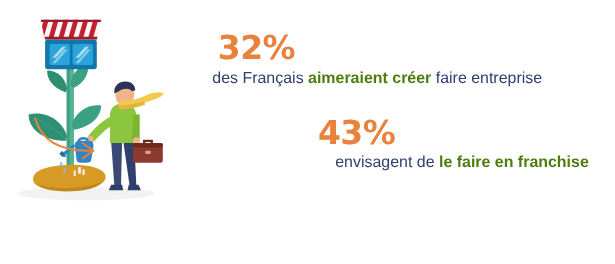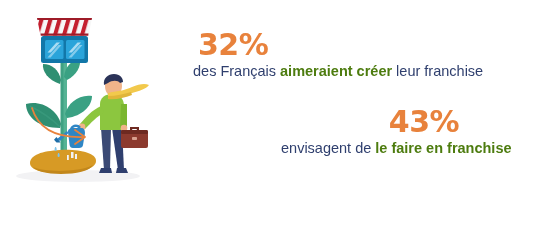--- a/index.html
+++ b/index.html
@@ -43,35 +43,35 @@
 
   .big-number{
     font-family:"DejaVu Sans", sans-serif;
     font-weight:700;
     font-size:30px;
     line-height:34px;
     color:#e8823c;
     letter-spacing:-0.5px;
   }
   .stat-a .big-number{text-align:left;padding-left:5px;}
-  .stat-b .big-number{text-align:center;padding-left:8px;}
+  .stat-b .big-number{text-align:left;padding-left:8px;}
 
   .caption{
     font-family:"Liberation Sans", sans-serif;
     font-size:14.5px;
     line-height:19px;
     color:#2f3f6e;
     white-space:nowrap;
   }
   .caption .hl{
     color:#4d7c0f;
     font-weight:700;
   }
   .stat-a .caption{text-align:left;}
-  .stat-b .caption{text-align:left;}
+  .stat-b .caption{text-align:center;}
 
   
   .arrow{
     position:absolute;
     left:28px;top:104px;
     width:70px;height:45px;
   }
 </style>
 </head>
 <body>
@@ -174,21 +174,21 @@
       <path d="M4 4 C10 24 28 34 56 33" stroke="#e8823c" stroke-width="1.8" fill="none" stroke-linecap="round"></path>
       <path d="M47 26 L57 33 L47 40" stroke="#e8823c" stroke-width="1.8" fill="none" stroke-linecap="round" stroke-linejoin="round"></path>
     </svg>
   </div>
 
   <div class="stats">
 
     <div class="stat-a">
       <div class="big-number">32%</div>
       <div class="caption">
-        <span>des Français </span><span class="hl">aimeraient créer</span><span> leur franchise</span>
+        <span>des Français </span><span class="hl">aimeraient créer</span><span> faire entreprise</span>
       </div>
     </div>
 
     <div class="stat-b">
       <div class="big-number">43%</div>
       <div class="caption">
         <span>envisagent de </span><span class="hl">le faire en franchise</span>
       </div>
     </div>
 

